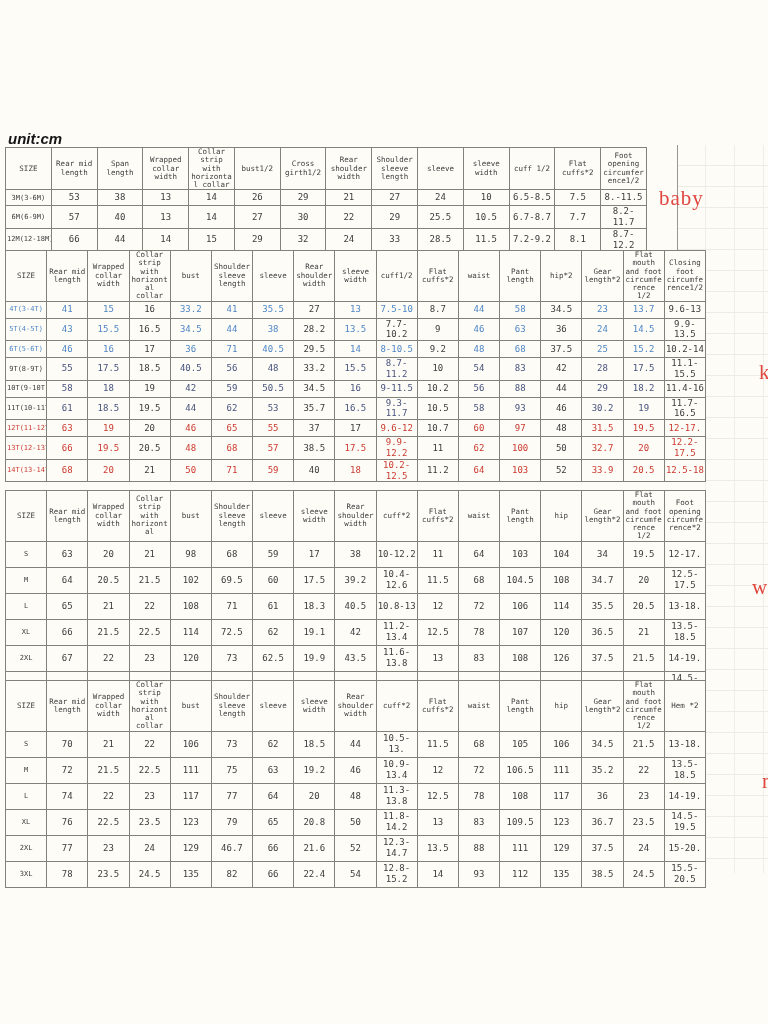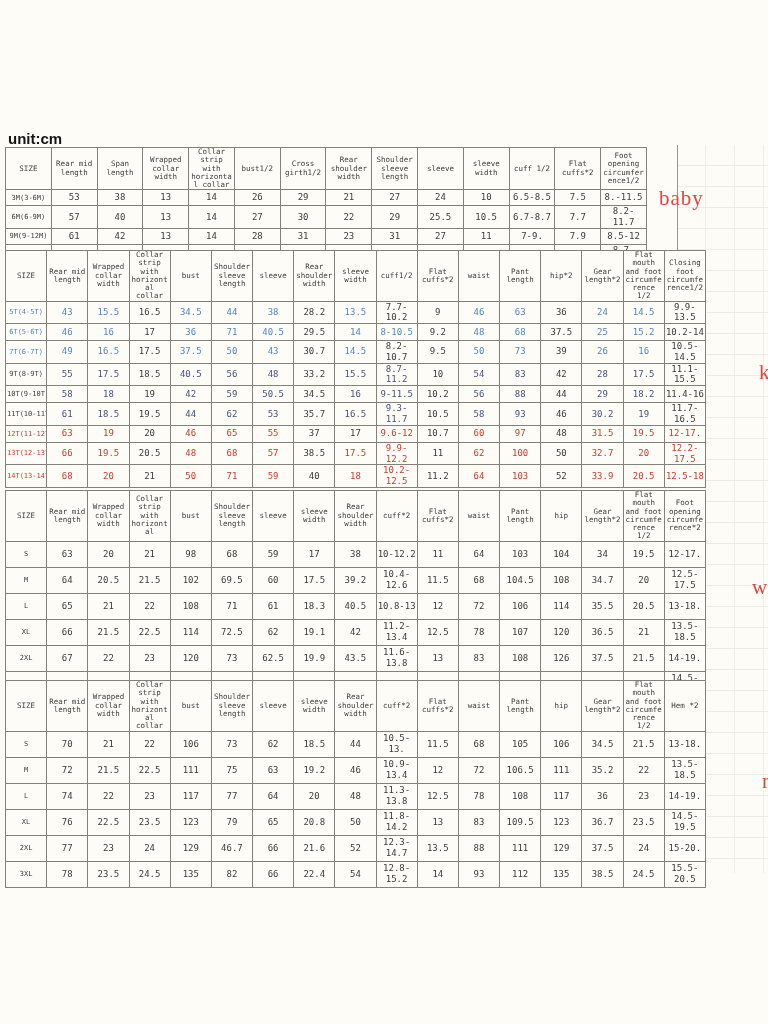--- a/index.html
+++ b/index.html
@@ -15,21 +15,21 @@
       repeating-linear-gradient(to bottom,transparent 0 20px,#ecebe2 20px 21px),
       repeating-linear-gradient(to right,transparent 0 28px,#efeee6 28px 29px);
     opacity:.9;
   }
   .baby-divider{
     position:absolute;left:677px;top:145px;width:1px;height:105px;background:#97978f;
   }
   .unit{
     position:absolute;left:8px;top:130px;
     font-family:"Liberation Sans",sans-serif;font-weight:bold;
-    font-size:15px;color:#151515;
+    font-size:15px;color:#151515;font-style:italic;
   }
   table{
     position:absolute;border-collapse:collapse;table-layout:fixed;
     background:#fdfcf7;
   }
   td,th{
     border:1px solid #82827a;padding:0 1px;text-align:center;vertical-align:middle;
     font-weight:normal;overflow-wrap:anywhere;word-break:break-word;line-height:1.2;
     color:#3c3c3c;
   }
@@ -112,36 +112,20 @@
         <td class="tone-black">30</td>
         <td class="tone-black">22</td>
         <td class="tone-black">29</td>
         <td class="tone-black">25.5</td>
         <td class="tone-black">10.5</td>
         <td class="tone-black">6.7-8.7</td>
         <td class="tone-black">7.7</td>
         <td class="tone-black">8.2-11.7</td>
       </tr>
       <tr>
-        <th class="size tone-black">9M(9-12M)</th>
-        <td class="tone-black">61</td>
-        <td class="tone-black">42</td>
-        <td class="tone-black">13</td>
-        <td class="tone-black">14</td>
-        <td class="tone-black">28</td>
-        <td class="tone-black">31</td>
-        <td class="tone-black">23</td>
-        <td class="tone-black">31</td>
-        <td class="tone-black">27</td>
-        <td class="tone-black">11</td>
-        <td class="tone-black">7-9.</td>
-        <td class="tone-black">7.9</td>
-        <td class="tone-black">8.5-12</td>
-      </tr>
-      <tr>
         <th class="size tone-black">12M(12-18M)</th>
         <td class="tone-black">66</td>
         <td class="tone-black">44</td>
         <td class="tone-black">14</td>
         <td class="tone-black">15</td>
         <td class="tone-black">29</td>
         <td class="tone-black">32</td>
         <td class="tone-black">24</td>
         <td class="tone-black">33</td>
         <td class="tone-black">28.5</td>
@@ -185,20 +169,39 @@
         <th>waist</th>
         <th>Pant length</th>
         <th>hip*2</th>
         <th>Gear length*2</th>
         <th>Flat mouth and foot circumference 1/2</th>
         <th>Closing foot circumference1/2</th>
       </tr>
     </thead>
     <tbody>
       <tr>
+        <th class="size tone-blue">4T(3-4T)</th>
+        <td class="tone-blue">41</td>
+        <td class="tone-blue">15</td>
+        <td class="tone-black">16</td>
+        <td class="tone-blue">33.2</td>
+        <td class="tone-blue">41</td>
+        <td class="tone-blue">35.5</td>
+        <td class="tone-black">27</td>
+        <td class="tone-blue">13</td>
+        <td class="tone-blue">7.5-10</td>
+        <td class="tone-black">8.7</td>
+        <td class="tone-blue">44</td>
+        <td class="tone-blue">58</td>
+        <td class="tone-black">34.5</td>
+        <td class="tone-blue">23</td>
+        <td class="tone-blue">13.7</td>
+        <td class="tone-black">9.6-13</td>
+      </tr>
+      <tr>
         <th class="size tone-blue">5T(4-5T)</th>
         <td class="tone-blue">43</td>
         <td class="tone-blue">15.5</td>
         <td class="tone-black">16.5</td>
         <td class="tone-blue">34.5</td>
         <td class="tone-blue">44</td>
         <td class="tone-blue">38</td>
         <td class="tone-black">28.2</td>
         <td class="tone-blue">13.5</td>
         <td class="tone-black">7.7-10.2</td>
@@ -223,39 +226,20 @@
         <td class="tone-blue">8-10.5</td>
         <td class="tone-black">9.2</td>
         <td class="tone-blue">48</td>
         <td class="tone-blue">68</td>
         <td class="tone-black">37.5</td>
         <td class="tone-blue">25</td>
         <td class="tone-blue">15.2</td>
         <td class="tone-black">10.2-14</td>
       </tr>
       <tr>
-        <th class="size tone-blue">7T(6-7T)</th>
-        <td class="tone-blue">49</td>
-        <td class="tone-blue">16.5</td>
-        <td class="tone-black">17.5</td>
-        <td class="tone-blue">37.5</td>
-        <td class="tone-blue">50</td>
-        <td class="tone-blue">43</td>
-        <td class="tone-black">30.7</td>
-        <td class="tone-blue">14.5</td>
-        <td class="tone-black">8.2-10.7</td>
-        <td class="tone-black">9.5</td>
-        <td class="tone-blue">50</td>
-        <td class="tone-blue">73</td>
-        <td class="tone-black">39</td>
-        <td class="tone-blue">26</td>
-        <td class="tone-blue">16</td>
-        <td class="tone-black">10.5-14.5</td>
-      </tr>
-      <tr>
         <th class="size tone-black">9T(8-9T)</th>
         <td class="tone-navy">55</td>
         <td class="tone-navy">17.5</td>
         <td class="tone-black">18.5</td>
         <td class="tone-navy">40.5</td>
         <td class="tone-navy">56</td>
         <td class="tone-navy">48</td>
         <td class="tone-black">33.2</td>
         <td class="tone-navy">15.5</td>
         <td class="tone-navy">8.7-11.2</td>

